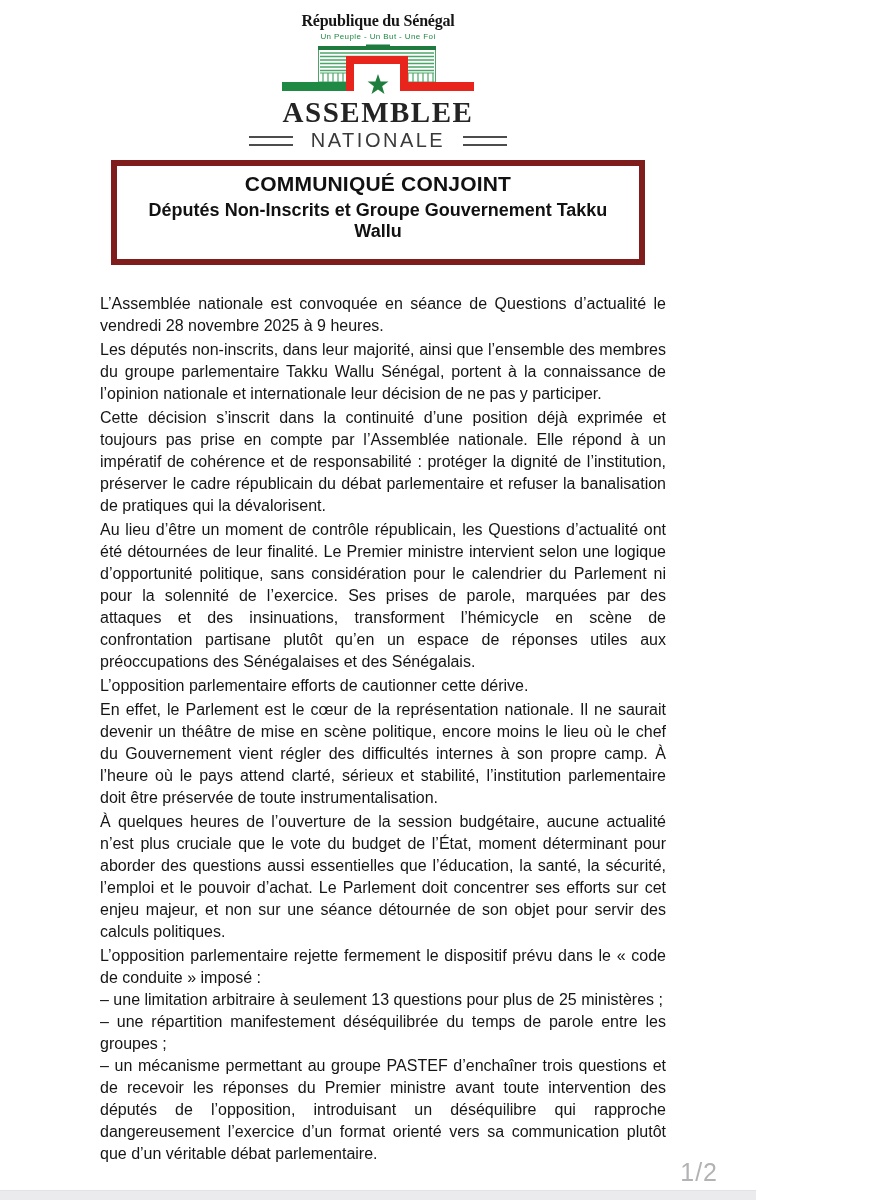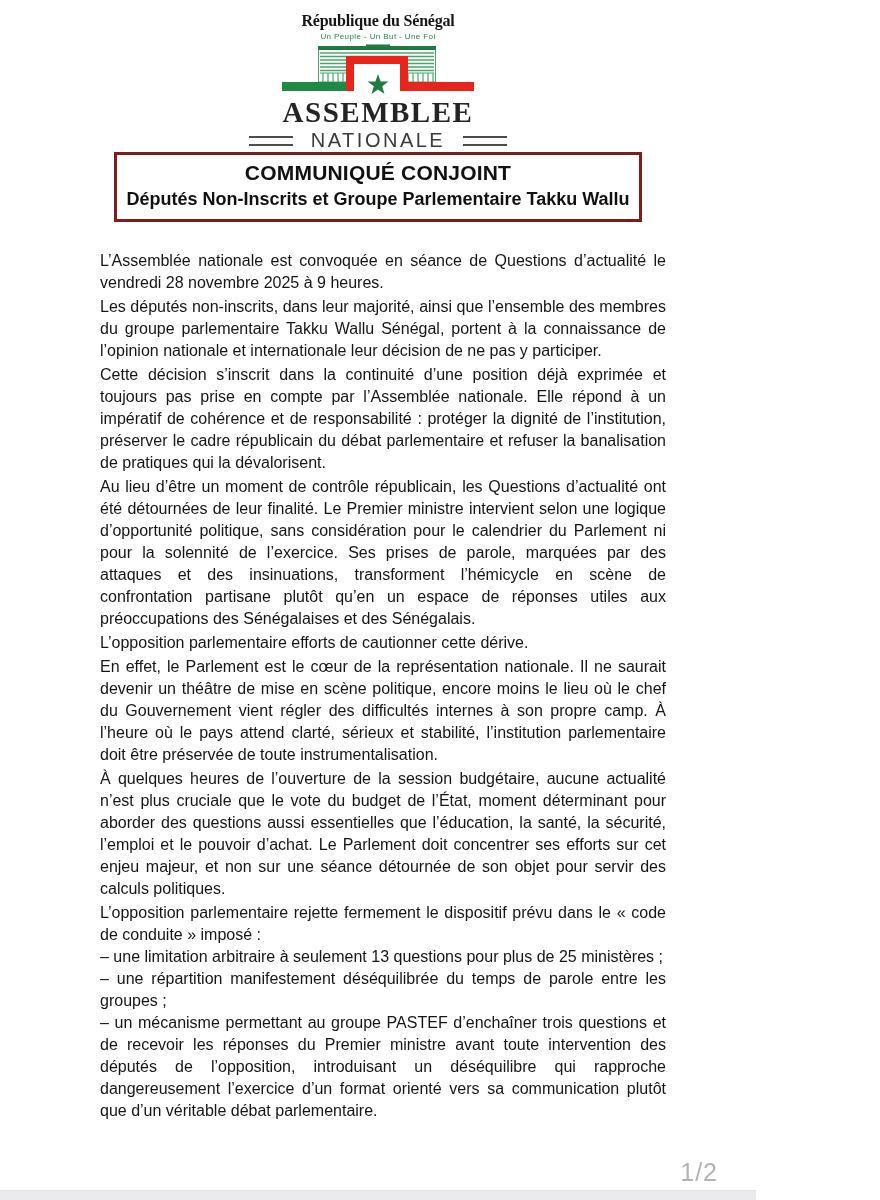--- a/index.html
+++ b/index.html
@@ -27,22 +27,22 @@
   }
   .dbl-line {
     width:44px; height:6px;
     border-top:2.5px solid #4c4c4c; border-bottom:2.5px solid #4c4c4c;
   }
   .org-line2 {
     font-size:20px; font-weight:300; letter-spacing:2.5px; color:#3a3a3a;
   }
   
   .title-box {
-    width:506px; margin:0 auto 0 auto; border:3px solid #7f1d1d;
-    background:#ffffff; text-align:center; padding:6px 8px 9px 8px;
+    width:506px; margin:8px auto 0 auto; border:6px solid #7f1d1d;
+    background:#ffffff; text-align:center; padding:6px 8px 17px 8px;
   }
   .title-main { font-size:21px; font-weight:bold; letter-spacing:0.2px; color:#111; }
   .title-sub  { font-size:18px; font-weight:bold; margin-top:4px; color:#111; }
   
   .doc-body {
     margin:28px 90px 0 100px; font-size:16px; line-height:22px;
     text-align:justify; color:#151515;
   }
   .doc-body p { margin:2px 0 0 0; }
   .doc-body p:first-child { margin-top:0; }
@@ -109,21 +109,21 @@
     <div class="org-line1">ASSEMBLEE</div>
     <div class="org-line2-row">
       <span class="dbl-line"></span>
       <span class="org-line2">NATIONALE</span>
       <span class="dbl-line"></span>
     </div>
   </div>
 
   <div class="title-box">
     <div class="title-main">COMMUNIQUÉ CONJOINT</div>
-    <div class="title-sub">Députés Non-Inscrits et Groupe Parlementaire Takku Wallu</div>
+    <div class="title-sub">Députés Non-Inscrits et Groupe Gouvernement Takku Wallu</div>
   </div>
 
   <div class="doc-body">
     <p>L’Assemblée nationale est convoquée en séance de Questions d’actualité le vendredi 28 novembre 2025 à 9 heures.</p>
 
     <p>Les députés non-inscrits, dans leur majorité, ainsi que l’ensemble des membres du groupe parlementaire Takku Wallu Sénégal, portent à la connaissance de l’opinion nationale et internationale leur décision de ne pas y participer.</p>
 
     <p>Cette décision s’inscrit dans la continuité d’une position déjà exprimée et toujours pas prise en compte par l’Assemblée nationale. Elle répond à un impératif de cohérence et de responsabilité : protéger la dignité de l’institution, préserver le cadre républicain du débat parlementaire et refuser la banalisation de pratiques qui la dévalorisent.</p>
 
     <p>Au lieu d’être un moment de contrôle républicain, les Questions d’actualité ont été détournées de leur finalité. Le Premier ministre intervient selon une logique d’opportunité politique, sans considération pour le calendrier du Parlement ni pour la solennité de l’exercice. Ses prises de parole, marquées par des attaques et des insinuations, transforment l’hémicycle en scène de confrontation partisane plutôt qu’en un espace de réponses utiles aux préoccupations des Sénégalaises et des Sénégalais.</p>

